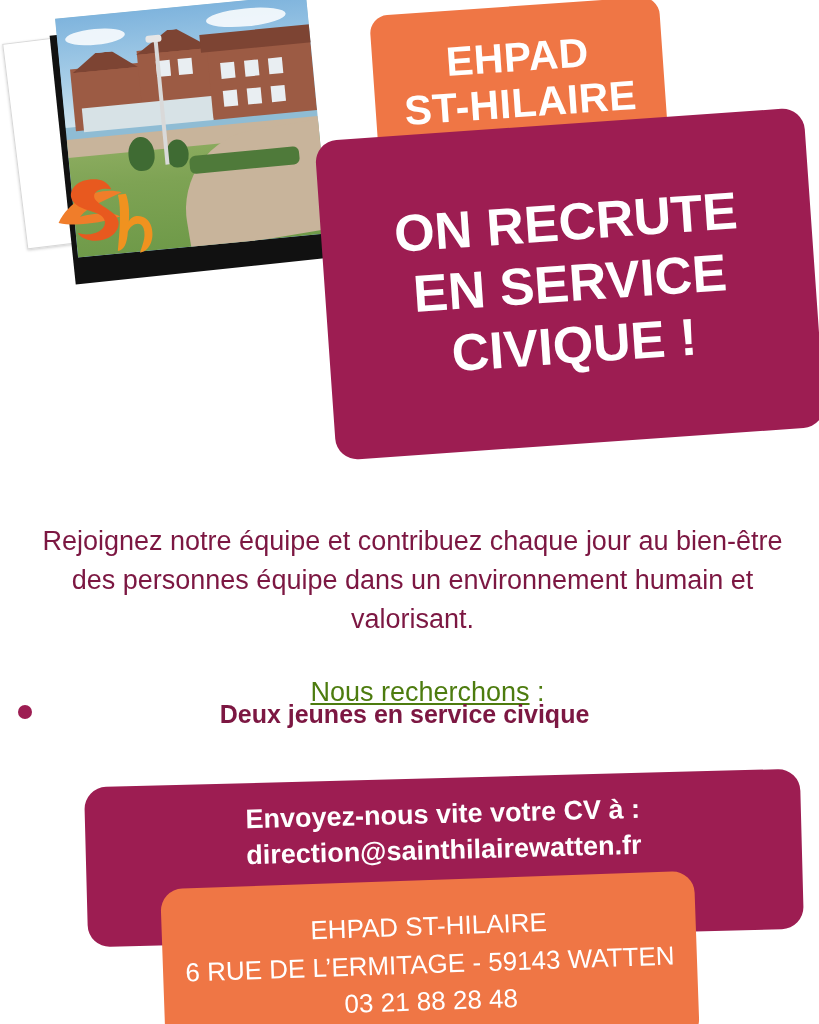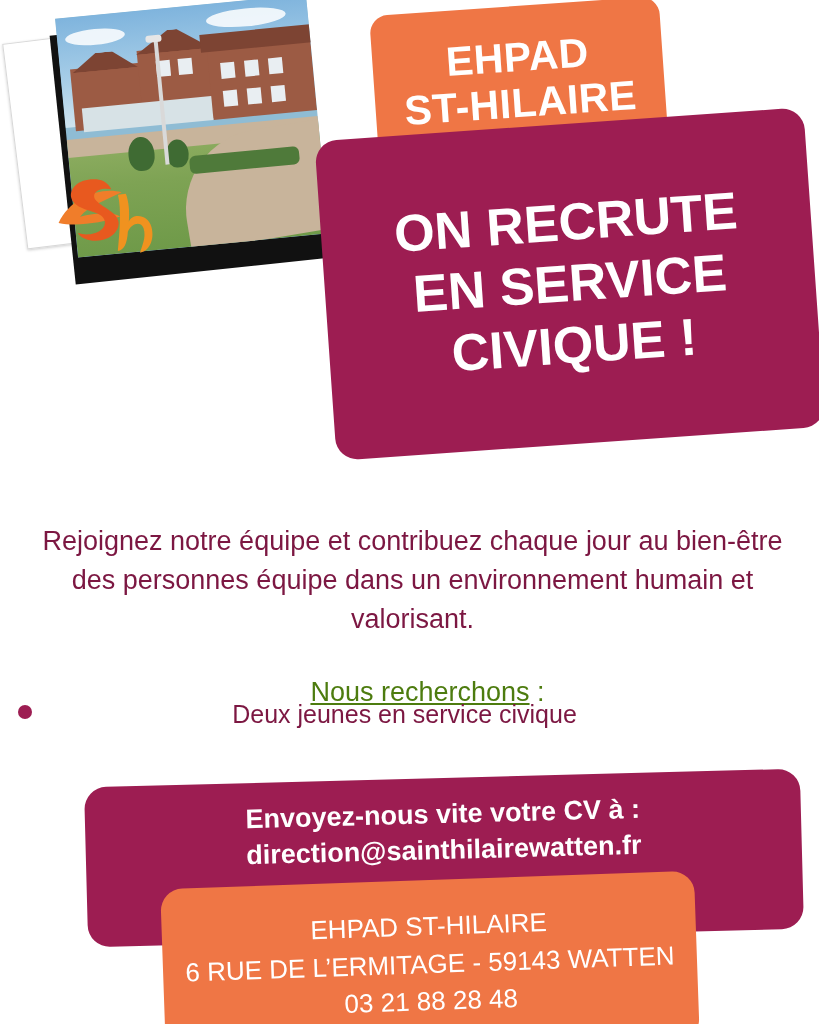--- a/index.html
+++ b/index.html
@@ -203,21 +203,21 @@
     margin-right: 0px;
     flex: 0 0 auto;
     position: relative;
     top: -4px;
   }
   .bullet-text {
     flex: 1 1 auto;
     text-align: center;
     color: #7c1742;
     font-size: 25px;
-    font-weight: normal;
+    font-weight: bold;
     padding-right: 42px;
   }
 
   
   .card-magenta-cv {
     position: absolute;
     left: 86px;
     top: 778px;
     width: 716px;
     height: 160px;

